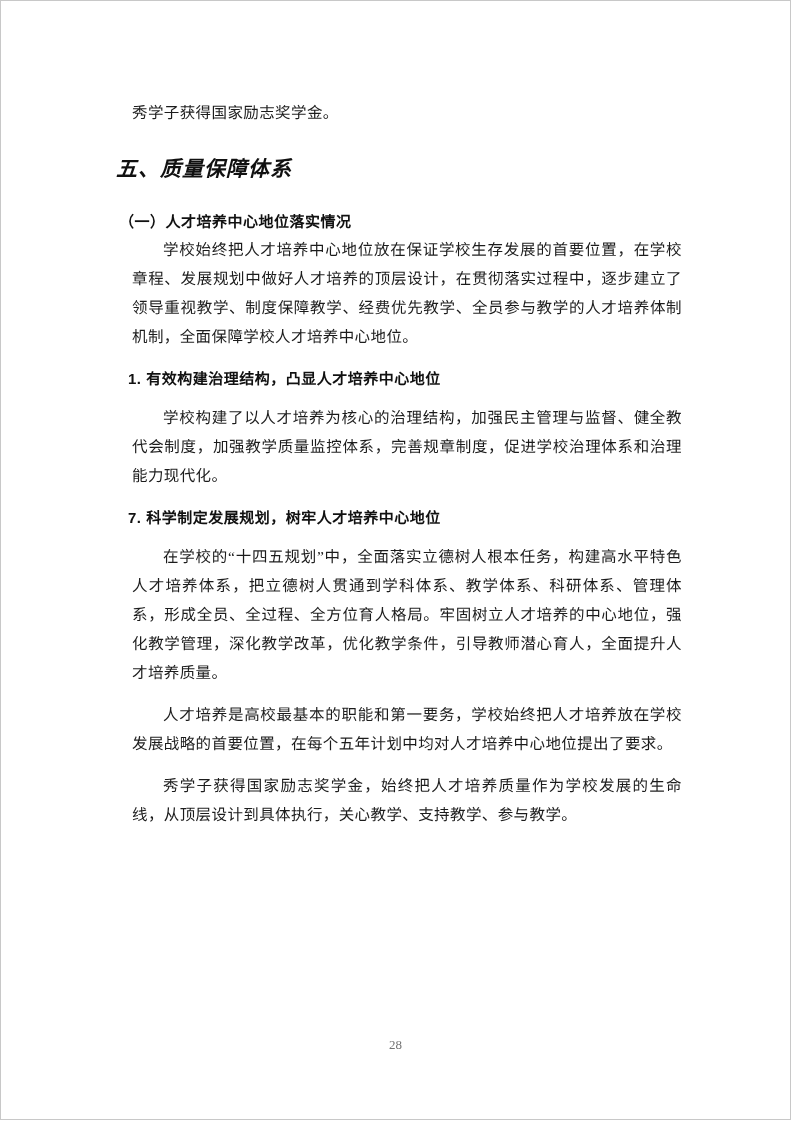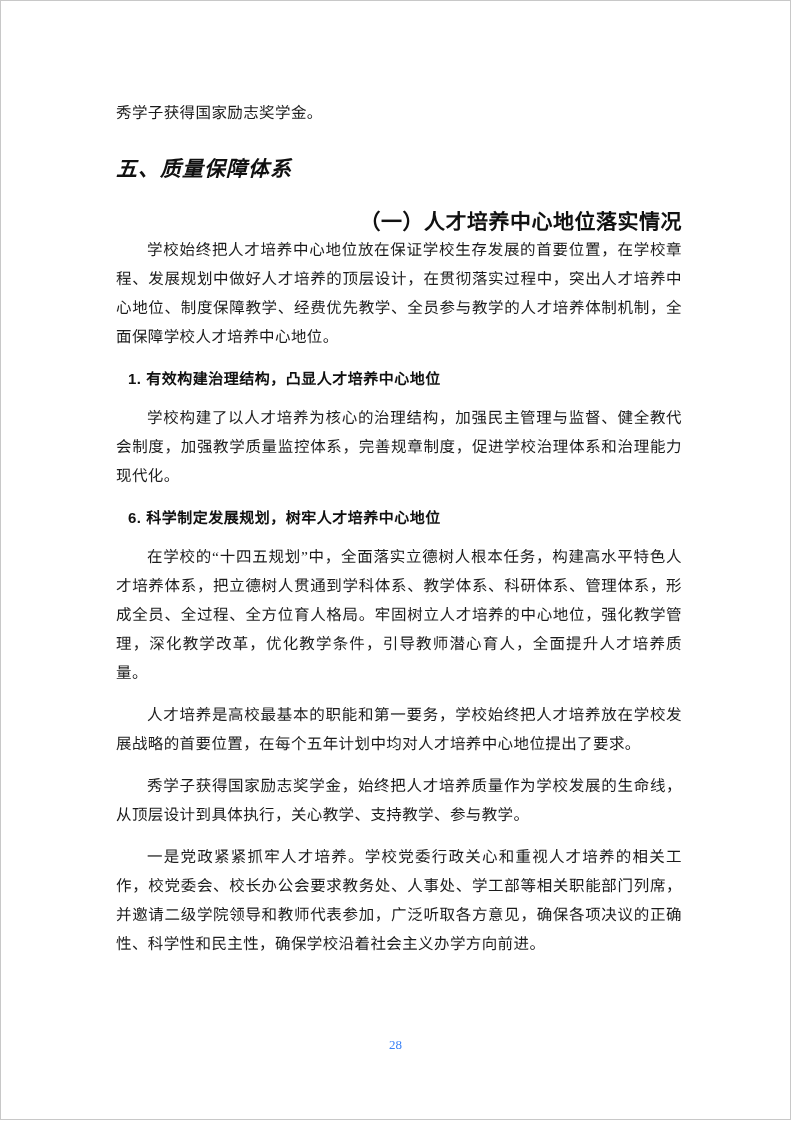--- a/index.html
+++ b/index.html
@@ -20,21 +20,21 @@
   }
   .content {
     position: absolute;
     left: 115px;
     top: 97px;
     width: 566px;
   }
   p.body-text {
     font-size: 15.5px;
     line-height: 29px;
-    margin: 0 0 13px 0;
+    margin: 0 0 13px 16px;
     text-align: justify;
     text-justify: inter-ideograph;
     text-indent: 2em;
     letter-spacing: 0.4px;
   }
   p.no-indent {
     text-indent: 0;
     margin-bottom: 0;
   }
   h1.sec-heading {
@@ -42,74 +42,72 @@
     font-size: 21px;
     font-weight: bold;
     margin: 27px 0 0 0;
     line-height: 30px;
     letter-spacing: 1px;
     color: #111;
     font-style: italic;
   }
   h2.subsec-heading {
     font-family: "Liberation Sans", "DejaVu Sans", sans-serif;
-    font-size: 21px;
+    font-size: 15px;
     font-weight: bold;
     margin: 25px 0 0 3px;
     line-height: 26px;
     letter-spacing: 0.5px;
     color: #111;
-    text-align: right;
   }
   h3.num-heading {
     font-family: "Liberation Sans", "DejaVu Sans", sans-serif;
     font-size: 15px;
     font-weight: bold;
     margin: 17px 0 13px 12px;
     line-height: 22px;
     letter-spacing: 0.5px;
     color: #111;
   }
   .first-para-gap { margin-top: 20px; }
   .page-number {
     position: absolute;
     left: 0;
     right: 0;
     top: 1036px;
     text-align: center;
     font-size: 13px;
-    color: #3b82f6;
+    color: #737373;
   }
 </style>
 </head>
 <body>
 
 <div class="page">
   <div class="content">
 
     <p class="body-text no-indent">秀学子获得国家励志奖学金。</p>
 
     <h1 class="sec-heading">五、质量保障体系</h1>
 
     <h2 class="subsec-heading">（一）人才培养中心地位落实情况</h2>
 
-    <p class="body-text first-para-gap">学校始终把人才培养中心地位放在保证学校生存发展的首要位置，在学校章程、发展规划中做好人才培养的顶层设计，在贯彻落实过程中，突出人才培养中心地位、制度保障教学、经费优先教学、全员参与教学的人才培养体制机制，全面保障学校人才培养中心地位。</p>
+    <p class="body-text first-para-gap">学校始终把人才培养中心地位放在保证学校生存发展的首要位置，在学校章程、发展规划中做好人才培养的顶层设计，在贯彻落实过程中，逐步建立了领导重视教学、制度保障教学、经费优先教学、全员参与教学的人才培养体制机制，全面保障学校人才培养中心地位。</p>
 
     <h3 class="num-heading">1. 有效构建治理结构，凸显人才培养中心地位</h3>
 
     <p class="body-text">学校构建了以人才培养为核心的治理结构，加强民主管理与监督、健全教代会制度，加强教学质量监控体系，完善规章制度，促进学校治理体系和治理能力现代化。</p>
 
-    <h3 class="num-heading">6. 科学制定发展规划，树牢人才培养中心地位</h3>
+    <h3 class="num-heading">7. 科学制定发展规划，树牢人才培养中心地位</h3>
 
     <p class="body-text">在学校的“十四五规划”中，全面落实立德树人根本任务，构建高水平特色人才培养体系，把立德树人贯通到学科体系、教学体系、科研体系、管理体系，形成全员、全过程、全方位育人格局。牢固树立人才培养的中心地位，强化教学管理，深化教学改革，优化教学条件，引导教师潜心育人，全面提升人才培养质量。</p>
 
     <p class="body-text">人才培养是高校最基本的职能和第一要务，学校始终把人才培养放在学校发展战略的首要位置，在每个五年计划中均对人才培养中心地位提出了要求。</p>
 
 
     <p class="body-text">秀学子获得国家励志奖学金，始终把人才培养质量作为学校发展的生命线，从顶层设计到具体执行，关心教学、支持教学、参与教学。</p>
 
-    <p class="body-text">一是党政紧紧抓牢人才培养。学校党委行政关心和重视人才培养的相关工作，校党委会、校长办公会要求教务处、人事处、学工部等相关职能部门列席，并邀请二级学院领导和教师代表参加，广泛听取各方意见，确保各项决议的正确性、科学性和民主性，确保学校沿着社会主义办学方向前进。</p>
 
 
   </div>
 
   <div class="page-number">28</div>
 </div>
 
 </body></html>

